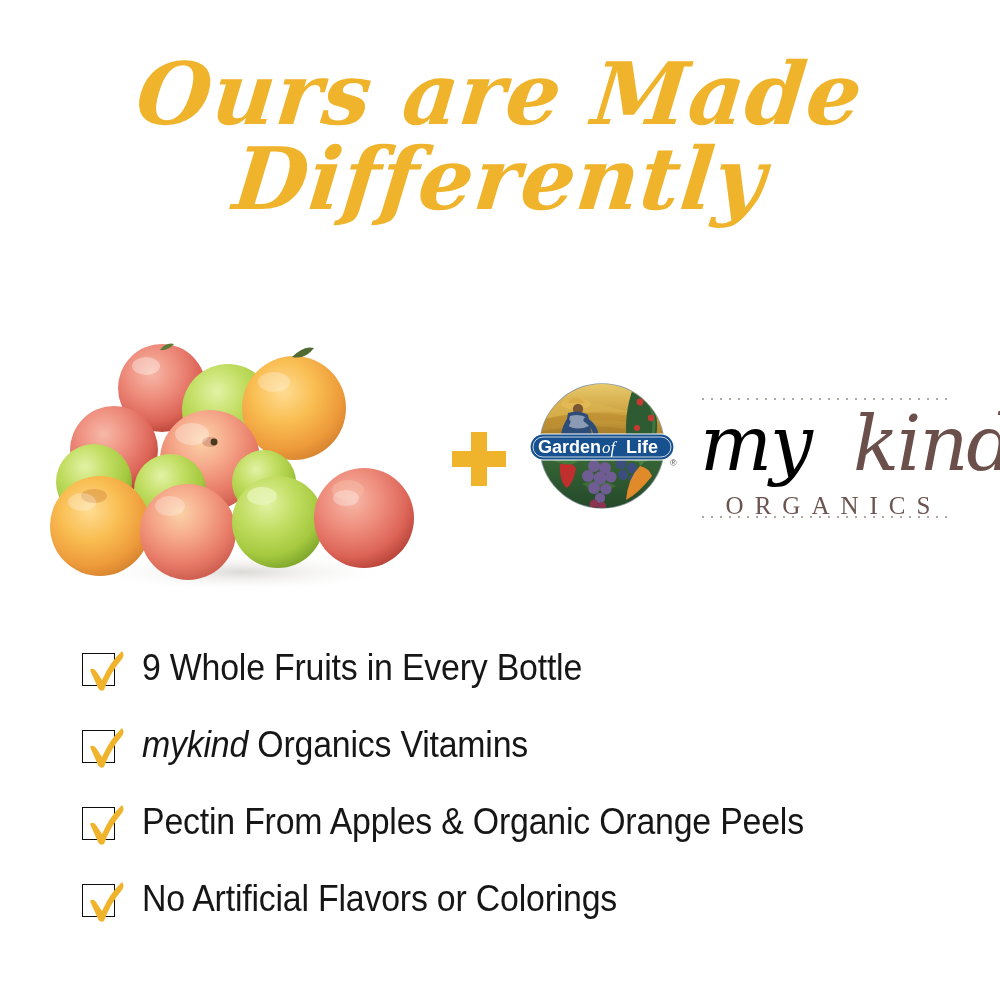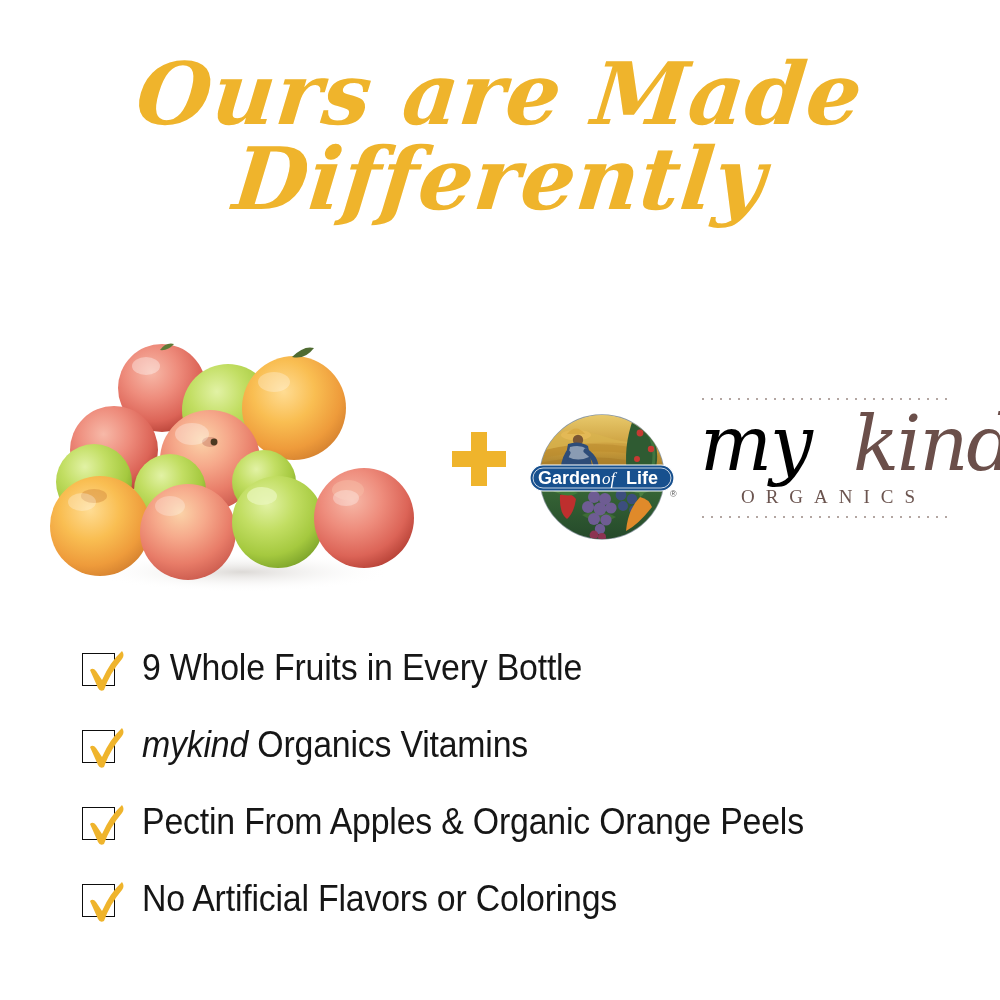--- a/index.html
+++ b/index.html
@@ -66,21 +66,21 @@
     position: absolute;
     background: #EFB42C;
   }
   .plus-sign::before { left: 19px; top: 0;  width: 16px; height: 54px; }
   .plus-sign::after  { left: 0;  top: 19px; width: 54px; height: 16px; }
 
   
   .gol-badge {
     position: absolute;
     left: 522px;
-    top: 411px;
+    top: 380px;
     width: 172px;
     height: 140px;
   }
   .gol-badge svg { display: block; width: 172px; height: 140px; }
 
   
   .mykind-block {
     position: absolute;
     left: 700px;
     top: 392px;
@@ -110,26 +110,26 @@
     line-height: 88px;
     letter-spacing: -2px;
     white-space: nowrap;
   }
   .mk-my   { color: #000000; }
   .mk-kind { color: #6B4F4A; margin-left: 42px; }
 
   .mk-organics {
     position: absolute;
     left: 2px;
-    top: 94px;
+    top: 100px;
     width: 252px;
     text-align: center;
     color: #6B544F;
     font-family: "Liberation Serif", serif;
-    font-size: 19px;
+    font-size: 25px;
     letter-spacing: 11px;
     text-indent: 11px;
     white-space: nowrap;
   }
 
   
   .checklist {
     position: absolute;
     left: 82px;
     top: 646px;

